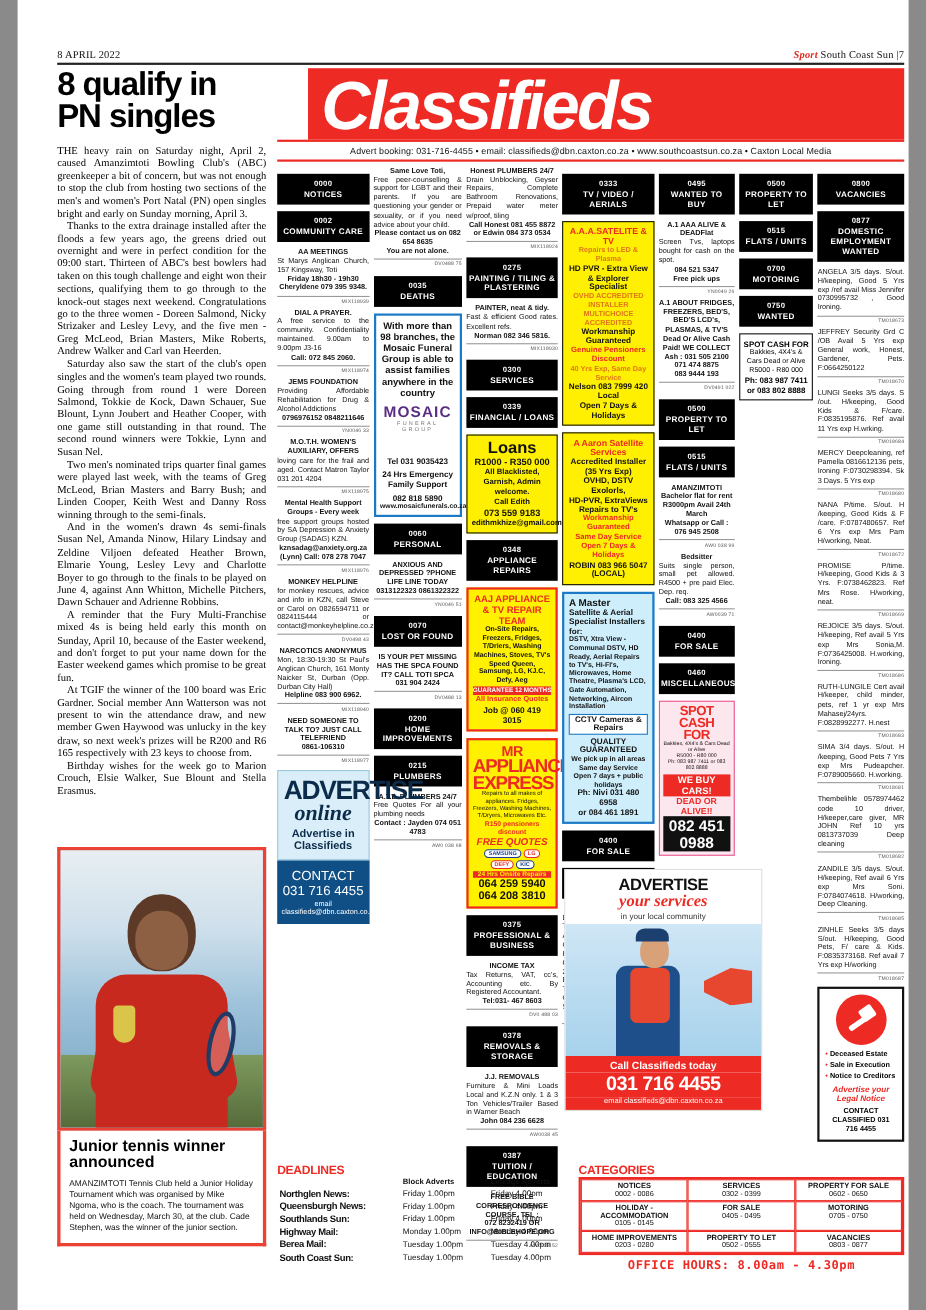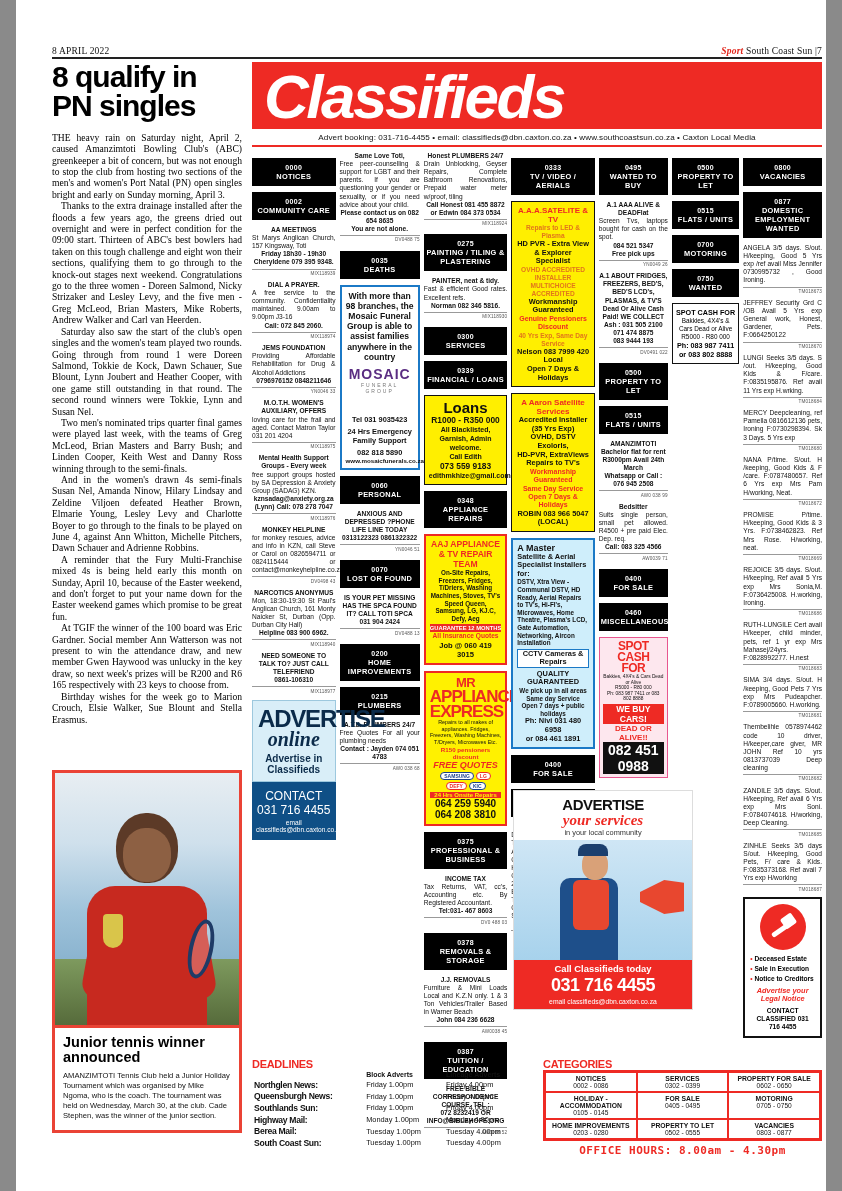--- a/index.html
+++ b/index.html
@@ -31,21 +31,21 @@
   .photo-boy-arm-l { position:absolute; left:18%; top:52%; width:34px; height:96px; border-radius:16px; background:#c7291f; transform:rotate(10deg); }
   .photo-boy-arm-r { position:absolute; right:16%; top:52%; width:34px; height:96px; border-radius:16px; background:#c7291f; transform:rotate(-10deg); }
   .photo-racket { position:absolute; right:14%; top:58%; width:24px; height:60px; border:4px solid #1f3b66; border-radius:50%; background:rgba(255,255,255,.25); transform:rotate(12deg); }
   .photo-trophy { position:absolute; left:26%; top:56%; width:20px; height:34px; background:#d9c54a; border-radius:4px 4px 10px 10px; }
   .caption-box { position:absolute; left:36px; top:1028px; width:190px; border:3px solid #ea4335; border-top:none; padding:7px 8px 9px 8px; background:#fff; }
   .cap-head { font-family:"Liberation Sans",sans-serif; font-weight:bold; font-size:14.5px; line-height:1.05; color:#000; }
   .cap-body { margin-top:6px; font-family:"Liberation Sans",sans-serif; font-size:7.6px; line-height:10px; color:#111; }
 
   
   .cls { position:absolute; left:236px; top:62px; width:570px; }
-  .cls-mast { background:#ee2a24; padding:6px 16px 2px 8px; position:relative; }
+  .cls-mast { background:#ee2a24; padding:6px 16px 2px 8px; position:relative;margin-left:28px; }
   .cls-word { font-family:"Liberation Sans",sans-serif; font-weight:bold; font-style:italic; font-size:62px; line-height:.92; color:#fff; letter-spacing:-2.5px; text-align:left; padding-left:4px; }
   .cls-book { background:#fff; border-top:2px solid #ee2a24; border-bottom:2px solid #ee2a24; text-align:center; font-family:"Liberation Sans",sans-serif; font-size:8.1px; padding:3.5px 0; color:#111; letter-spacing:.1px; }
 
   
   .cols { display:flex; gap:4px; margin-top:5px; }
   .col { width:0; flex:1 1 0; }
   .col.c1 { flex:1.04 }
   .col.c2 { flex:1.0 }
   .col.c3 { flex:1.04 }
   .col.c4 { flex:1.04 }
@@ -142,21 +142,21 @@
   .cars .we { background:#ee2a24; color:#fff; font-family:"Liberation Sans",sans-serif; font-weight:bold; font-size:8.6px; margin-top:2px; }
   .cars .da { font-family:"Liberation Sans",sans-serif; font-weight:bold; font-size:8px; color:#ee2a24; }
   .cars .ph { background:#111; color:#fff; font-family:"Liberation Sans",sans-serif; font-weight:bold; font-size:14px; }
 
   .amz { border:1px solid #111; text-align:center; padding:4px 3px; font-family:"Liberation Sans",sans-serif; }
   .amz .t { font-weight:bold; font-size:7.2px; }
   .amz .b { font-size:6.4px; line-height:8px; }
 
   
   .foot { position:absolute; left:236px; top:1058px; width:570px; }
-  .foot-row { display:flex; gap:19px; }
+  .foot-row { display:flex; gap:2px; }
   .deadlines { width:272px; }
   .dl-title { font-family:"Liberation Sans",sans-serif; font-weight:bold; font-size:11px; color:#ee2a24; letter-spacing:-.3px; }
   .dl-table { width:100%; border-collapse:collapse; }
   .dl-table th { font-family:"Liberation Sans",sans-serif; font-size:7px; font-weight:bold; color:#111; padding:1px 2px; text-align:left; }
   .dl-table td { font-family:"Liberation Sans",sans-serif; font-size:7.4px; color:#111; padding:.8px 2px; }
   .dl-table td.nm { font-weight:bold; font-size:8.6px; letter-spacing:-.3px; }
   .cats { flex:1; }
   .cats-title { font-family:"Liberation Sans",sans-serif; font-weight:bold; font-size:11px; color:#ee2a24; letter-spacing:-.3px; text-align:left; }
   .cat-grid { display:grid; grid-template-columns:1fr 1fr 1fr; border:2px solid #ee2a24; }
   .cat-cell { border:1px solid #ee2a24; text-align:center; padding:2px 1px; }

